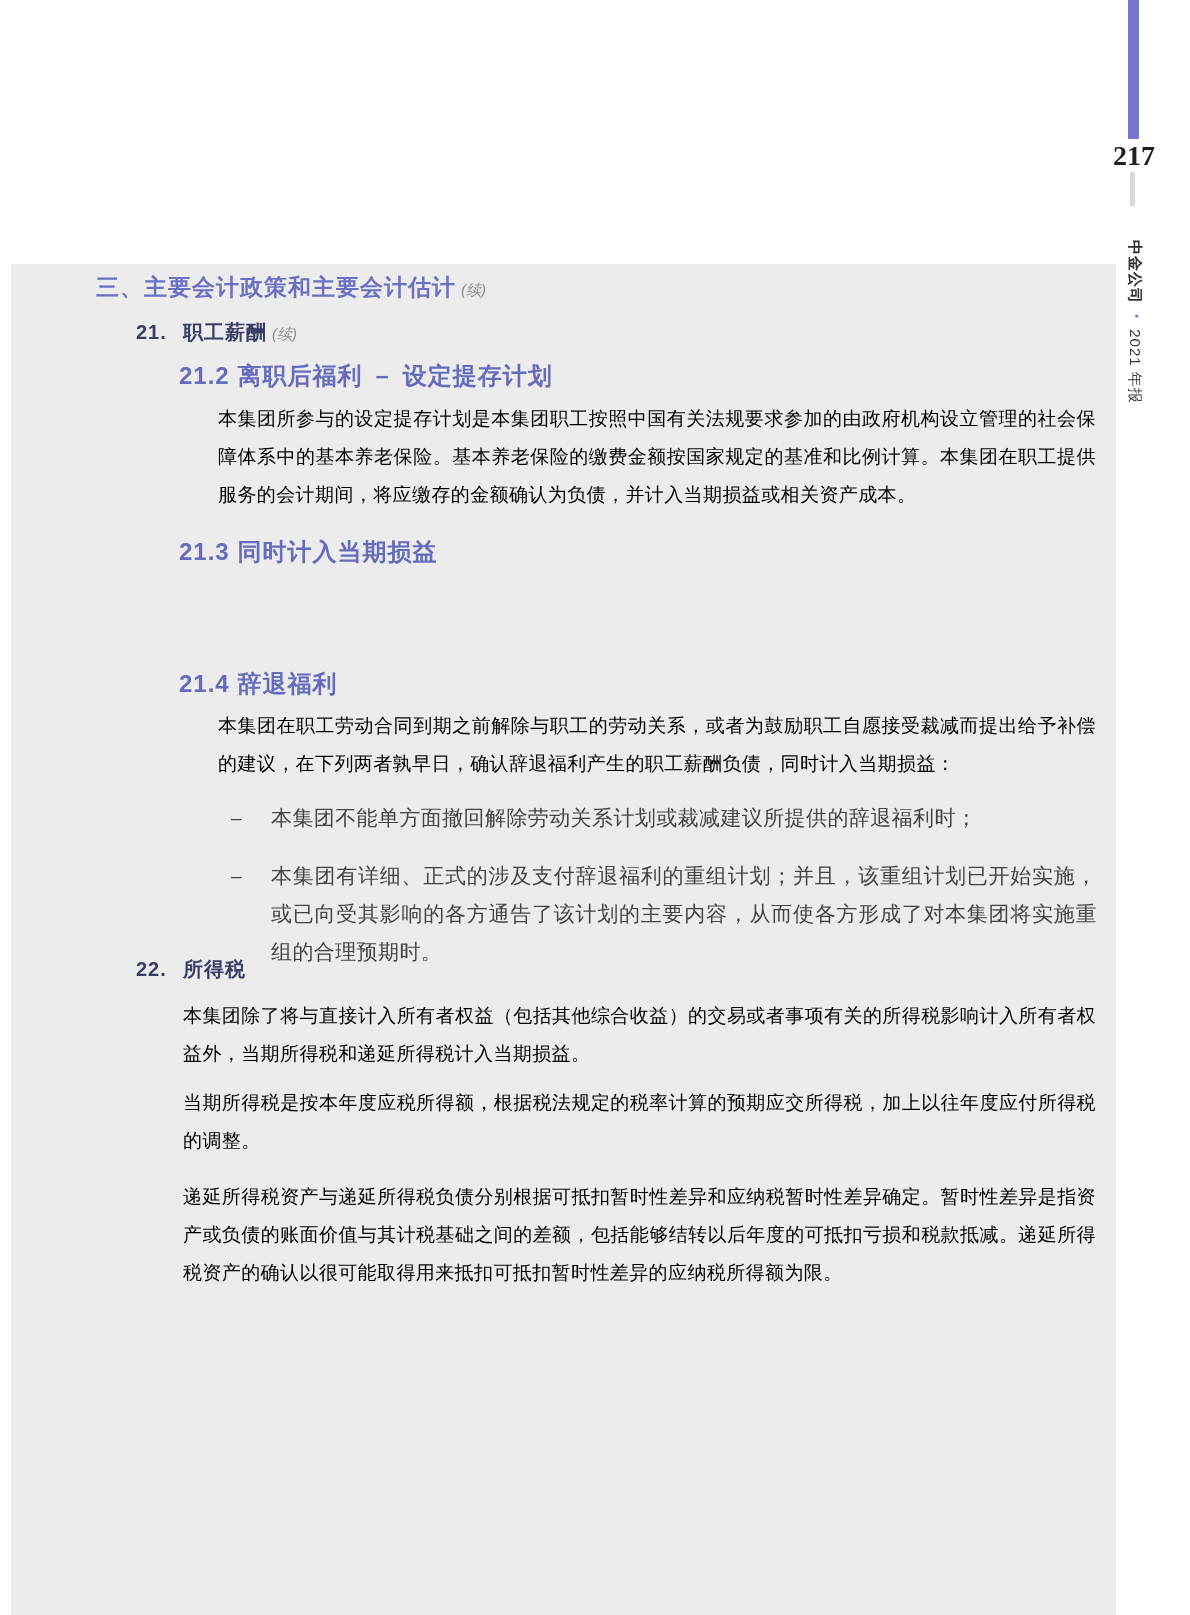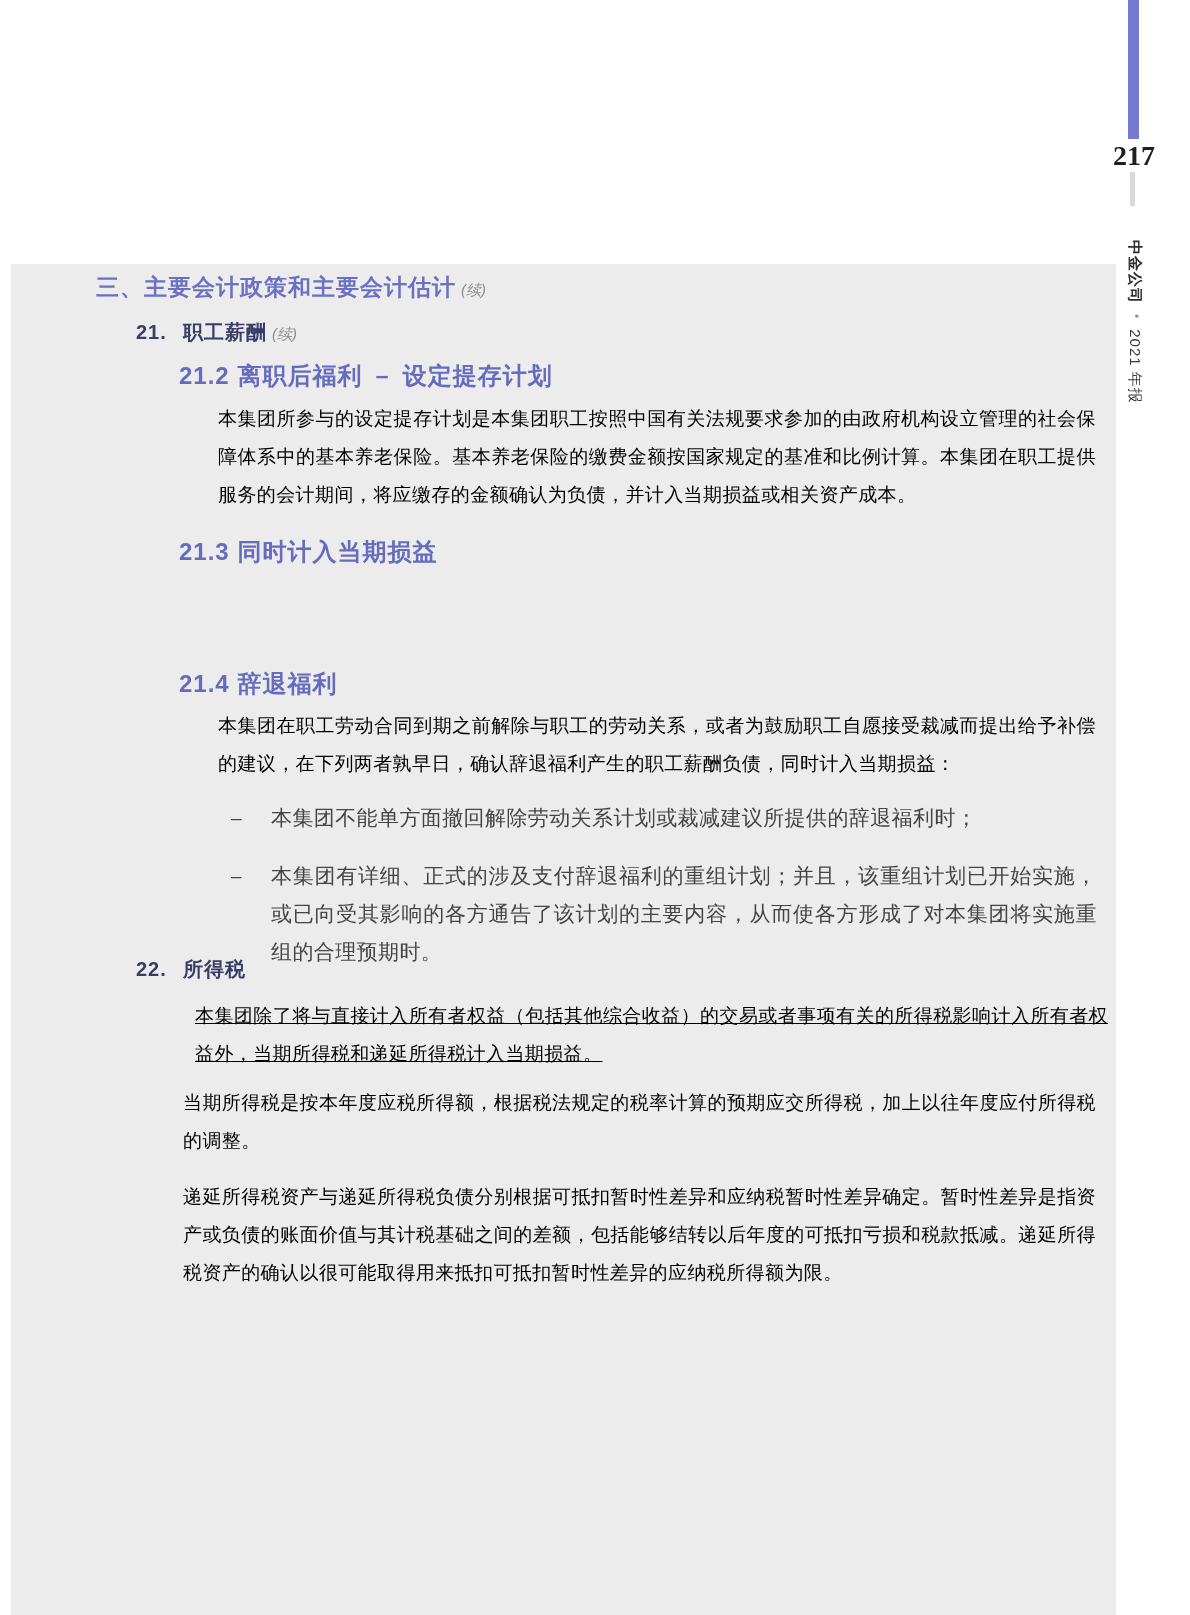--- a/index.html
+++ b/index.html
@@ -89,21 +89,21 @@
     font-size: 19px; line-height: 38px; color: #444444;
   }
   .bullet .btext {
     flex: 1 1 auto;
     font-size: 21px; line-height: 38px; color: #444444;
     letter-spacing: 0.4px; text-align: justify;
   }
   .b-1 { top: 535px; }
   .b-2 { top: 593px; }
 
-  .p-22a { left: 184px; top: 733px; width: 913px; text-decoration: underline; }
+  .p-22a { left: 172px; top: 733px; width: 913px; }
   .p-22b { left: 172px; top: 820px; width: 913px; }
   .p-22c { left: 172px; top: 914px; width: 913px; }
 </style>
 </head>
 <body>
 
 <div class="accent-bar"></div>
 
 <div class="page-number">217</div>
 

